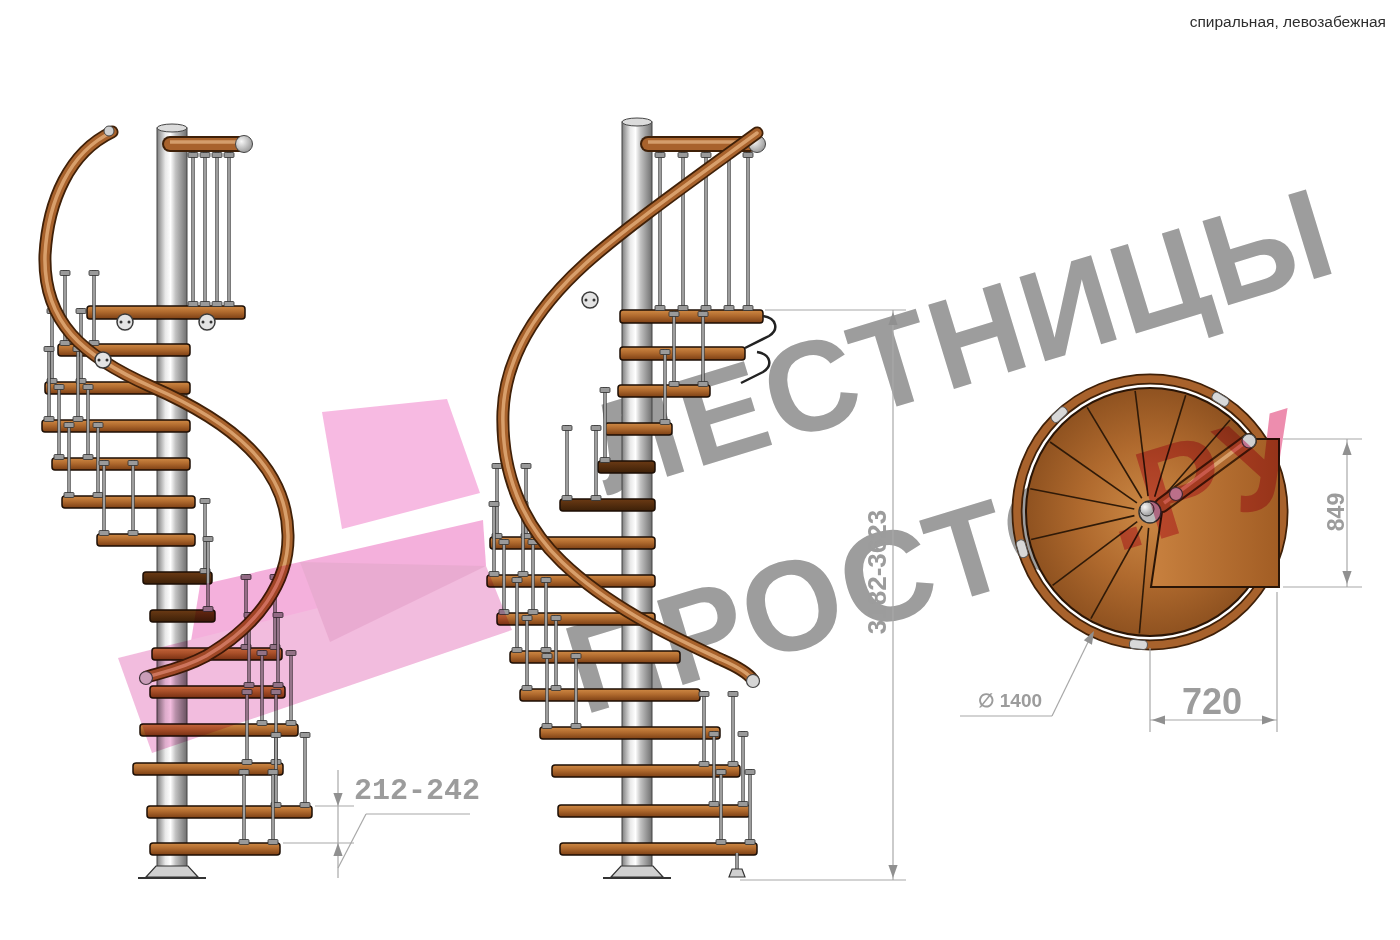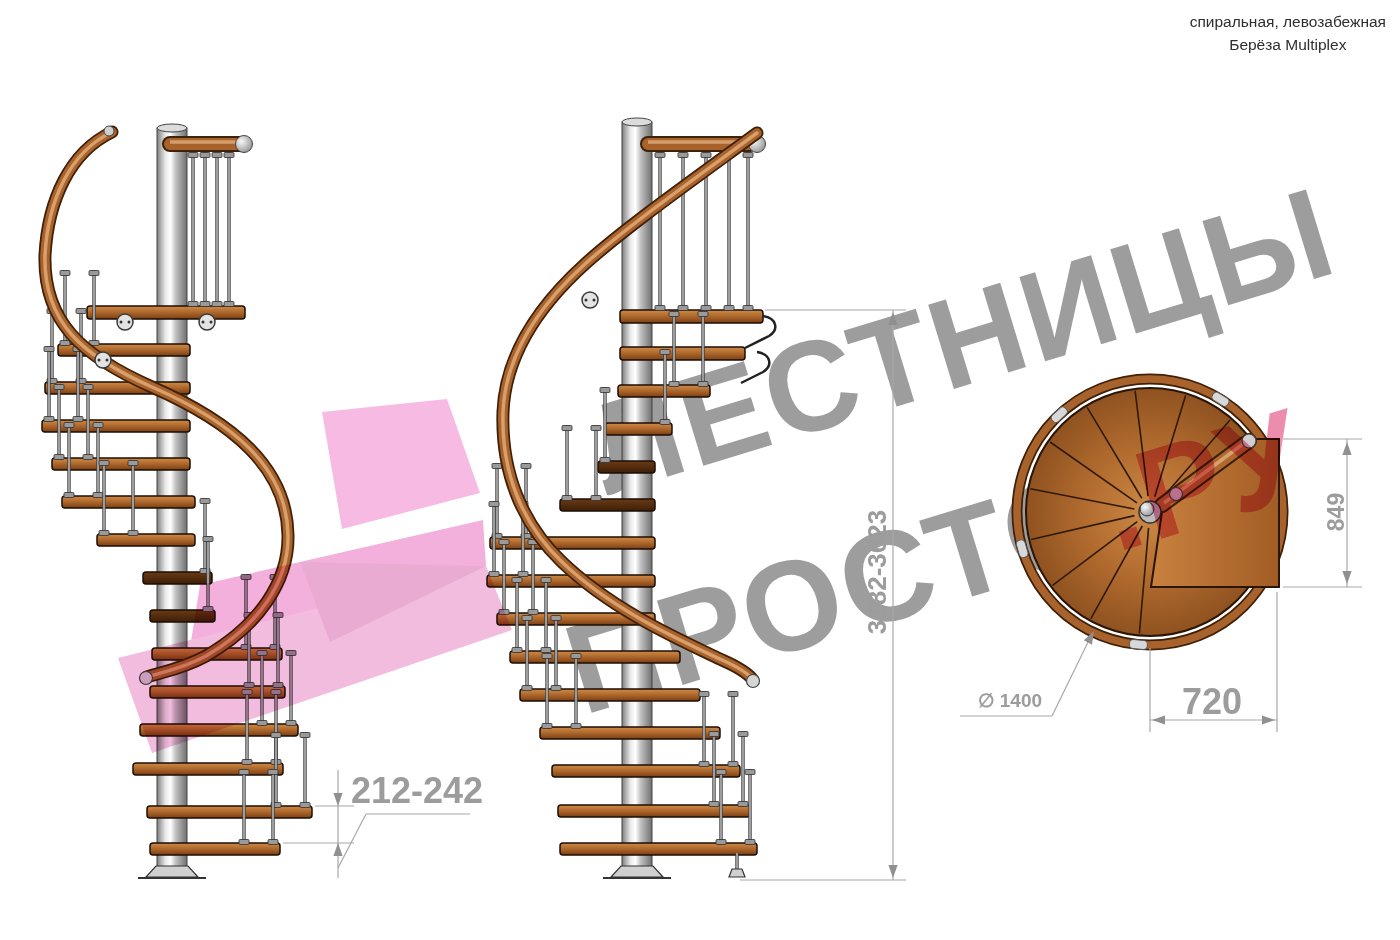--- a/index.html
+++ b/index.html
@@ -17,21 +17,21 @@
   #wm-line2-front .wm-suffix{color:#e2477c;}
   #wm-arrow{z-index:3;mix-blend-mode:multiply;opacity:.85;pointer-events:none;}
   #drawing{z-index:2;}
   
   .header{position:absolute;top:10px;right:14px;text-align:center;z-index:4;
           font-size:15.5px;line-height:23px;color:#2e2e2e;}
   
   .dim{position:absolute;color:#9c9c9c;font-weight:bold;z-index:4;white-space:nowrap;}
   .dim.rot{transform:translate(-50%,-50%) rotate(-90deg);}
   .dim.ctr{transform:translate(-50%,-50%);}
-  #dim-step{left:417px;top:791px;font-size:36px;}
+  #dim-step{left:417px;top:791px;font-size:30px;font-family:Liberation Mono, monospace;}
   #dim-total{left:877px;top:572px;font-size:26px;}
   #dim-849{left:1336px;top:512px;font-size:23px;}
   #dim-720{left:1212px;top:702px;font-size:36px;}
   #dim-dia{left:1010px;top:700px;font-size:19px;}
   .note{position:absolute;left:367px;top:820px;z-index:4;color:#3b3b3b;font-weight:bold;
         font-size:14px;line-height:16.5px;white-space:pre-line;}
 </style>
 </head>
 <body>
 
@@ -456,21 +456,20 @@
 
   <svg id="wm-arrow" class="layer" viewBox="0 0 1400 940">
     <polygon points="322,412 447,399 480,493 342,529" fill="#f6aedd"></polygon>
     <polygon points="200,585 483,520 486,566 188,660" fill="#f3a2d6"></polygon>
     <polygon points="118,658 486,566 512,630 152,753" fill="#f0b0d8"></polygon>
     <polygon points="300,562 486,566 330,642" fill="#e69cc9"></polygon>
   </svg>
 
   <div class="header">
     <div>спиральная, левозабежная</div>
-    <div>Берёза Multiplex</div>
   </div>
 
   <div class="dim ctr" id="dim-step">212-242</div>
   <div class="dim rot" id="dim-total">3182-3623</div>
   <div class="dim rot" id="dim-849">849</div>
   <div class="dim ctr" id="dim-720">720</div>
   <div class="dim ctr" id="dim-dia">
     <span>∅</span>&nbsp;<span>1400</span>
   </div>
 </div>

